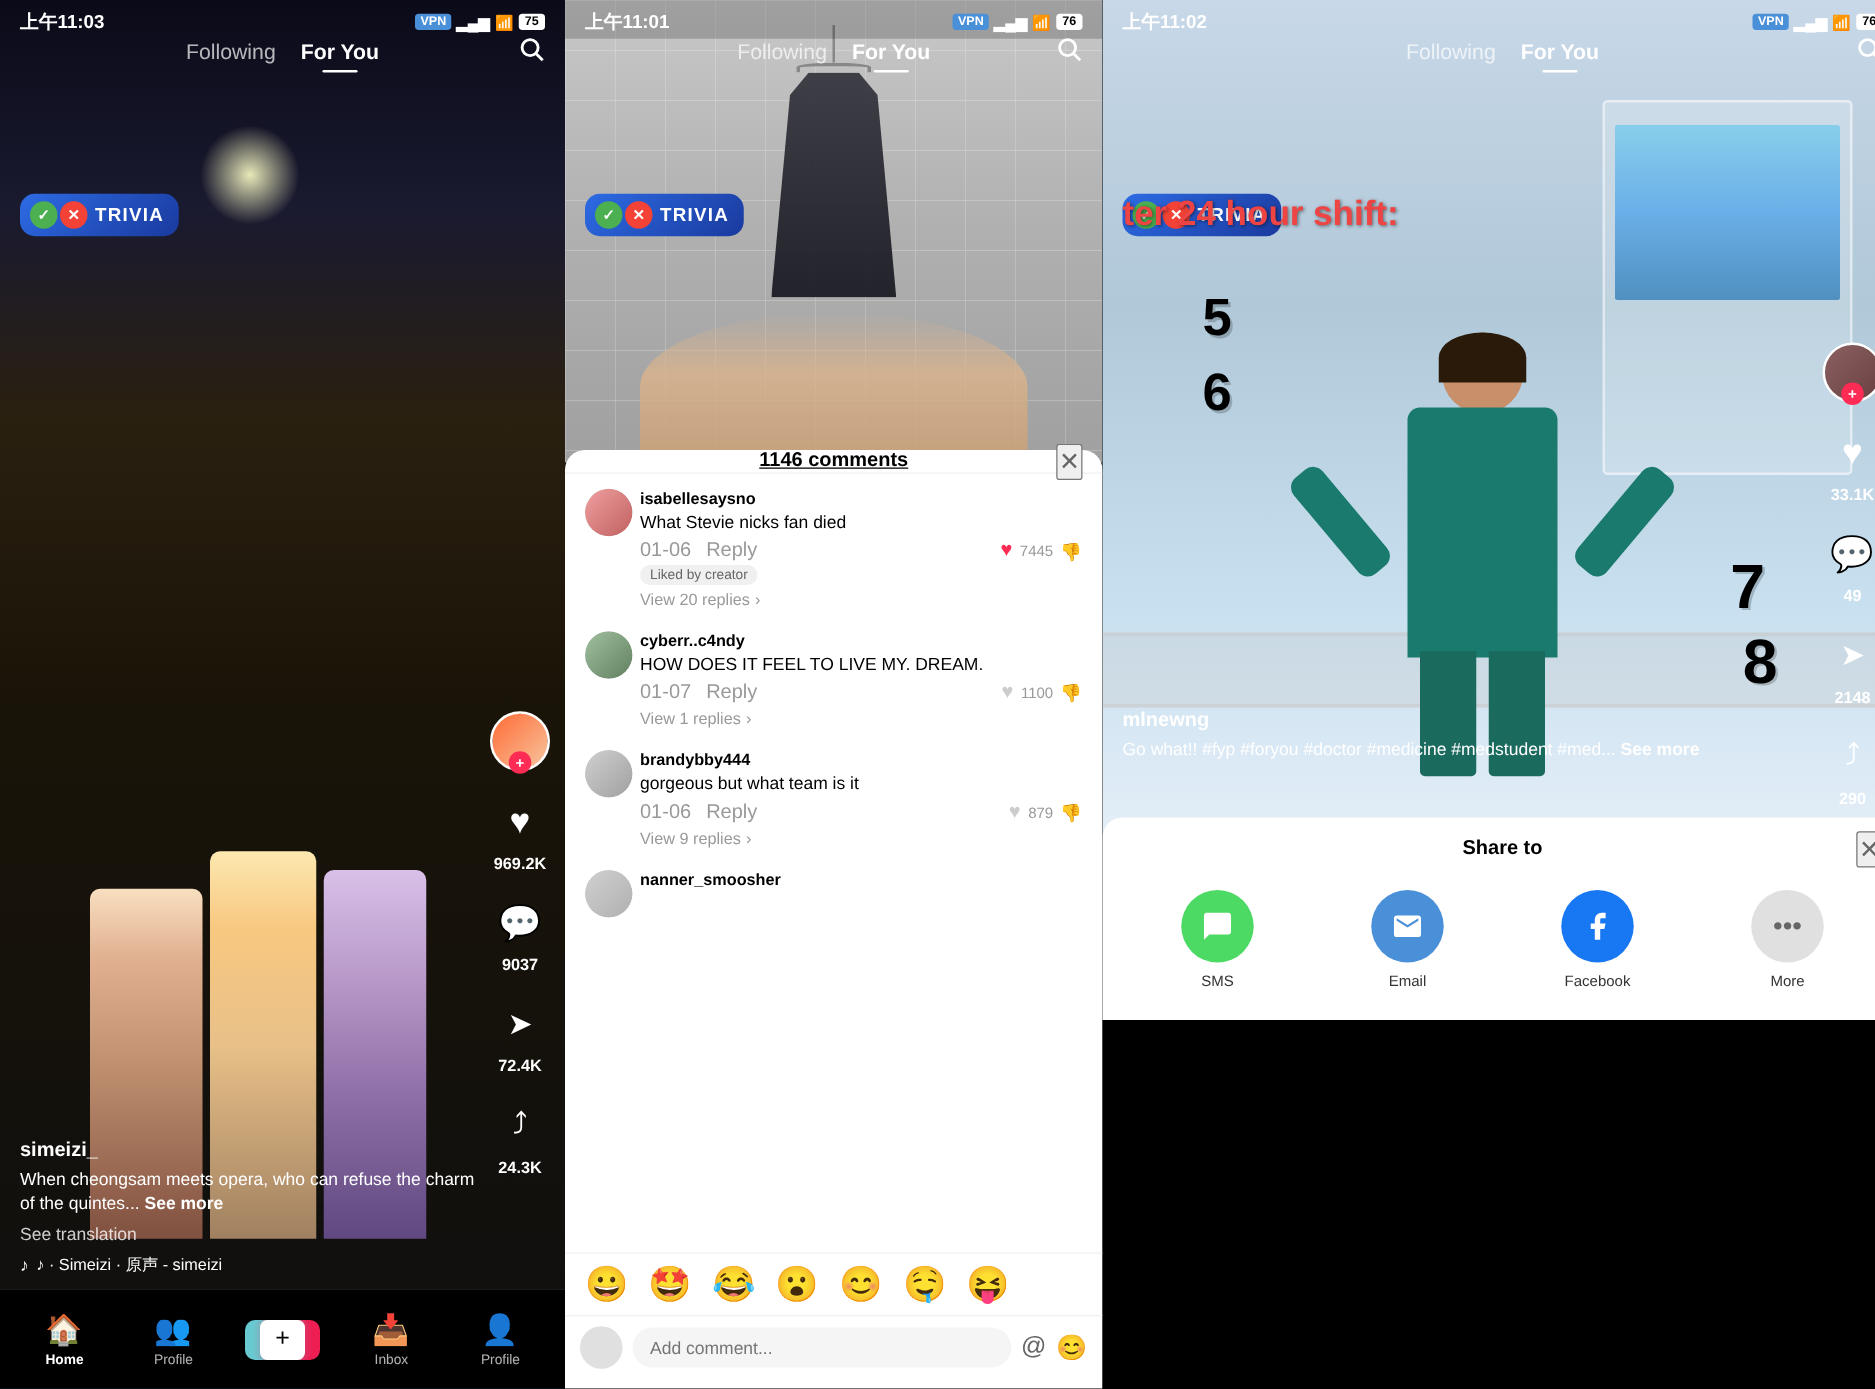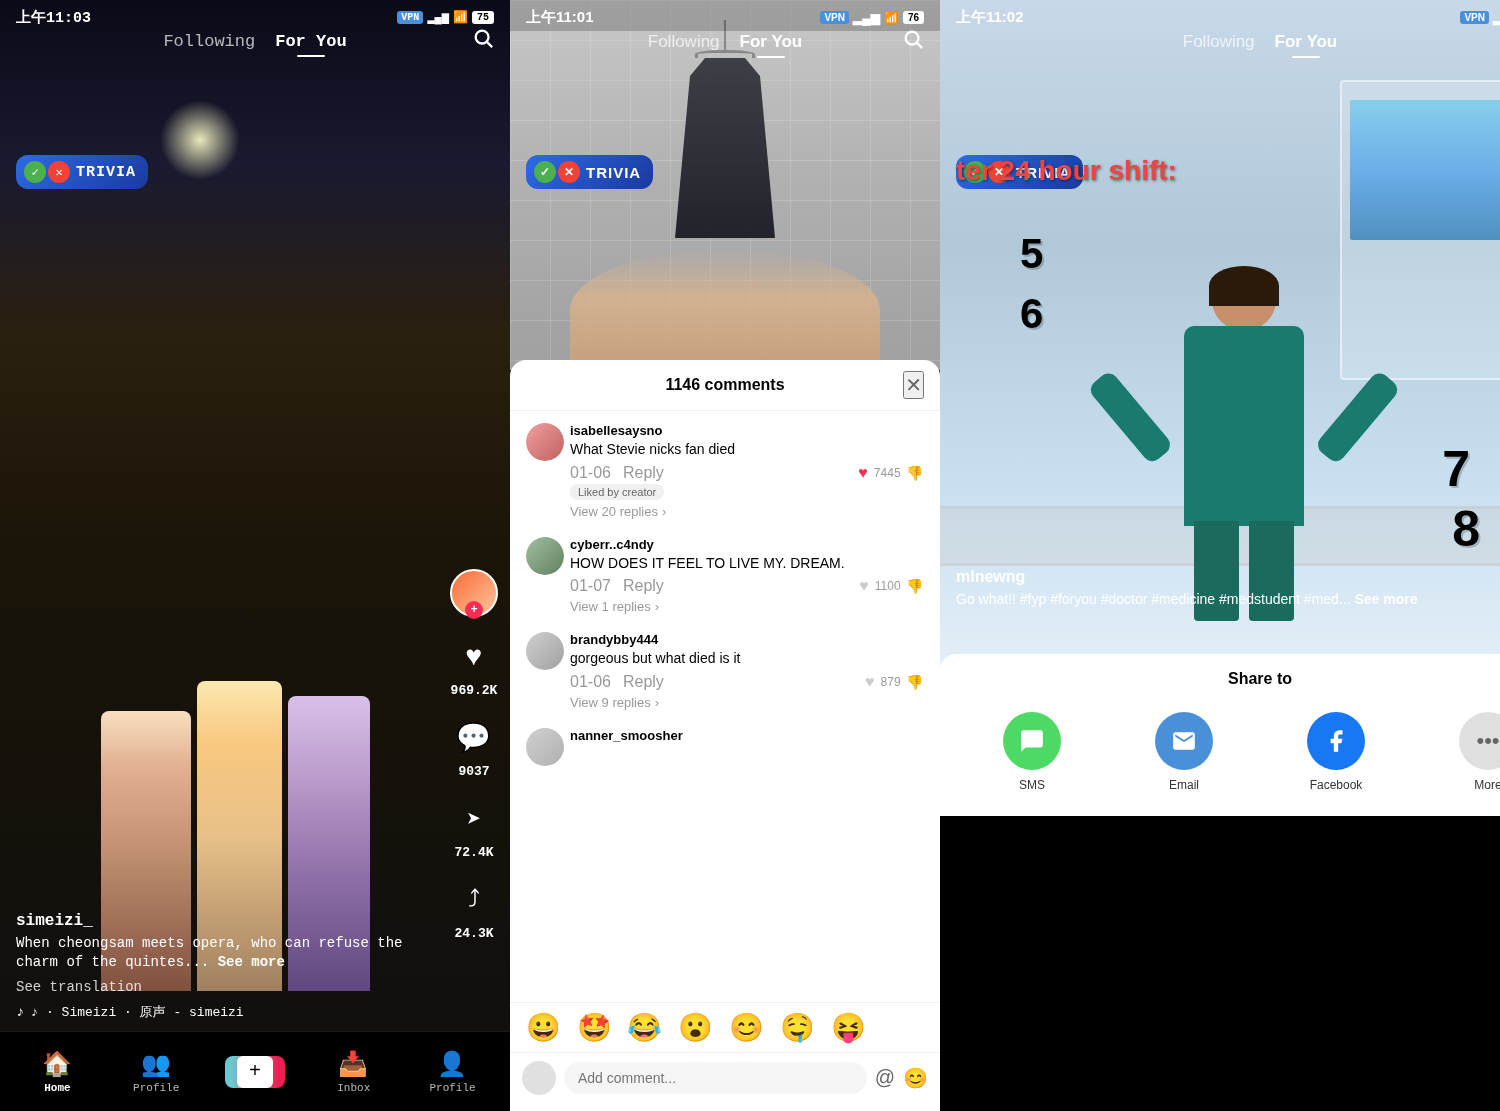--- a/index.html
+++ b/index.html
@@ -20,25 +20,24 @@
       height: 1111px;
       position: relative;
     }
 
     
     .panel {
       position: relative;
       overflow: hidden;
     }
     .panel-1 {
-      width: 510px;
+      width: 452px;
       height: 1111px;
       background: #0c4a6e;
       flex-shrink: 0;
-      font-family: Liberation Mono, monospace;
     }
     .panel-2 {
       width: 430px;
       height: 1111px;
       background: #1a1a1a;
       flex-shrink: 0;
       position: relative;
     }
     .panel-3 {
       width: 640px;
@@ -342,23 +341,24 @@
       background: #fff;
       border-radius: 16px 16px 0 0;
       z-index: 15;
       display: flex;
       flex-direction: column;
     }
     .comments-header {
       display: flex;
       justify-content: center;
       align-items: center;
-      padding: 16px;
+      padding: 0;
       position: relative;
       border-bottom: 1px solid #f0f0f0;
+      text-decoration: underline;
     }
     .comments-title {
       font-size: 16px;
       font-weight: 600;
       color: #000;
     }
     .close-btn {
       position: absolute;
       right: 16px;
       font-size: 20px;
@@ -813,21 +813,21 @@
             </div>
           </div>
         </div>
 
         <div class="comment-item">
           <div class="comment-avatar">
             <div class="comment-avatar-placeholder" style="background:linear-gradient(135deg,#d0d0d0,#a0a0a0);"></div>
           </div>
           <div class="comment-body">
             <div class="comment-username">brandybby444</div>
-            <div class="comment-text">gorgeous but what died is it</div>
+            <div class="comment-text">gorgeous but what team is it</div>
             <div class="comment-action-row">
               <div class="comment-meta">
                 <span class="comment-date">01-06</span>
                 <span class="comment-reply">Reply</span>
               </div>
               <div class="comment-likes-right">
                 <span class="heart-icon">♥</span>
                 <span class="like-count">879</span>
                 <span class="dislike-icon">👎</span>
               </div>

